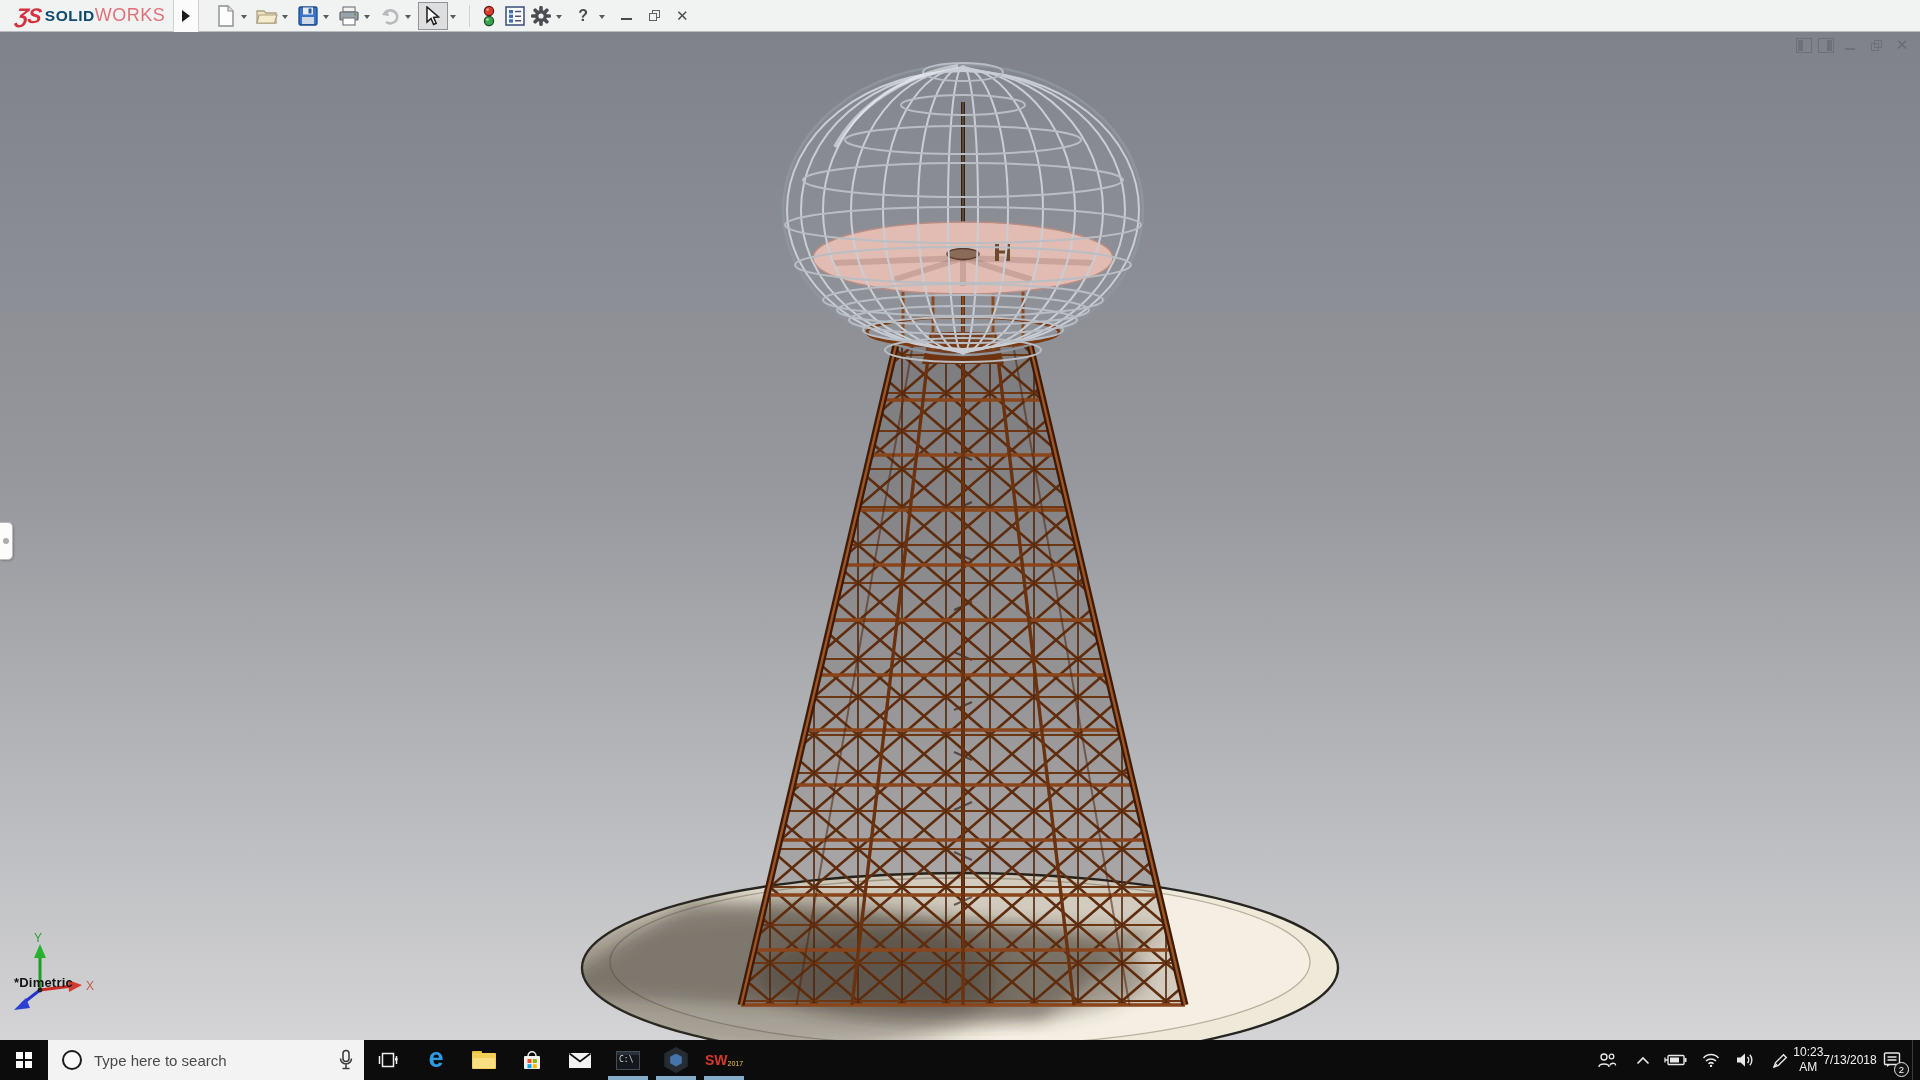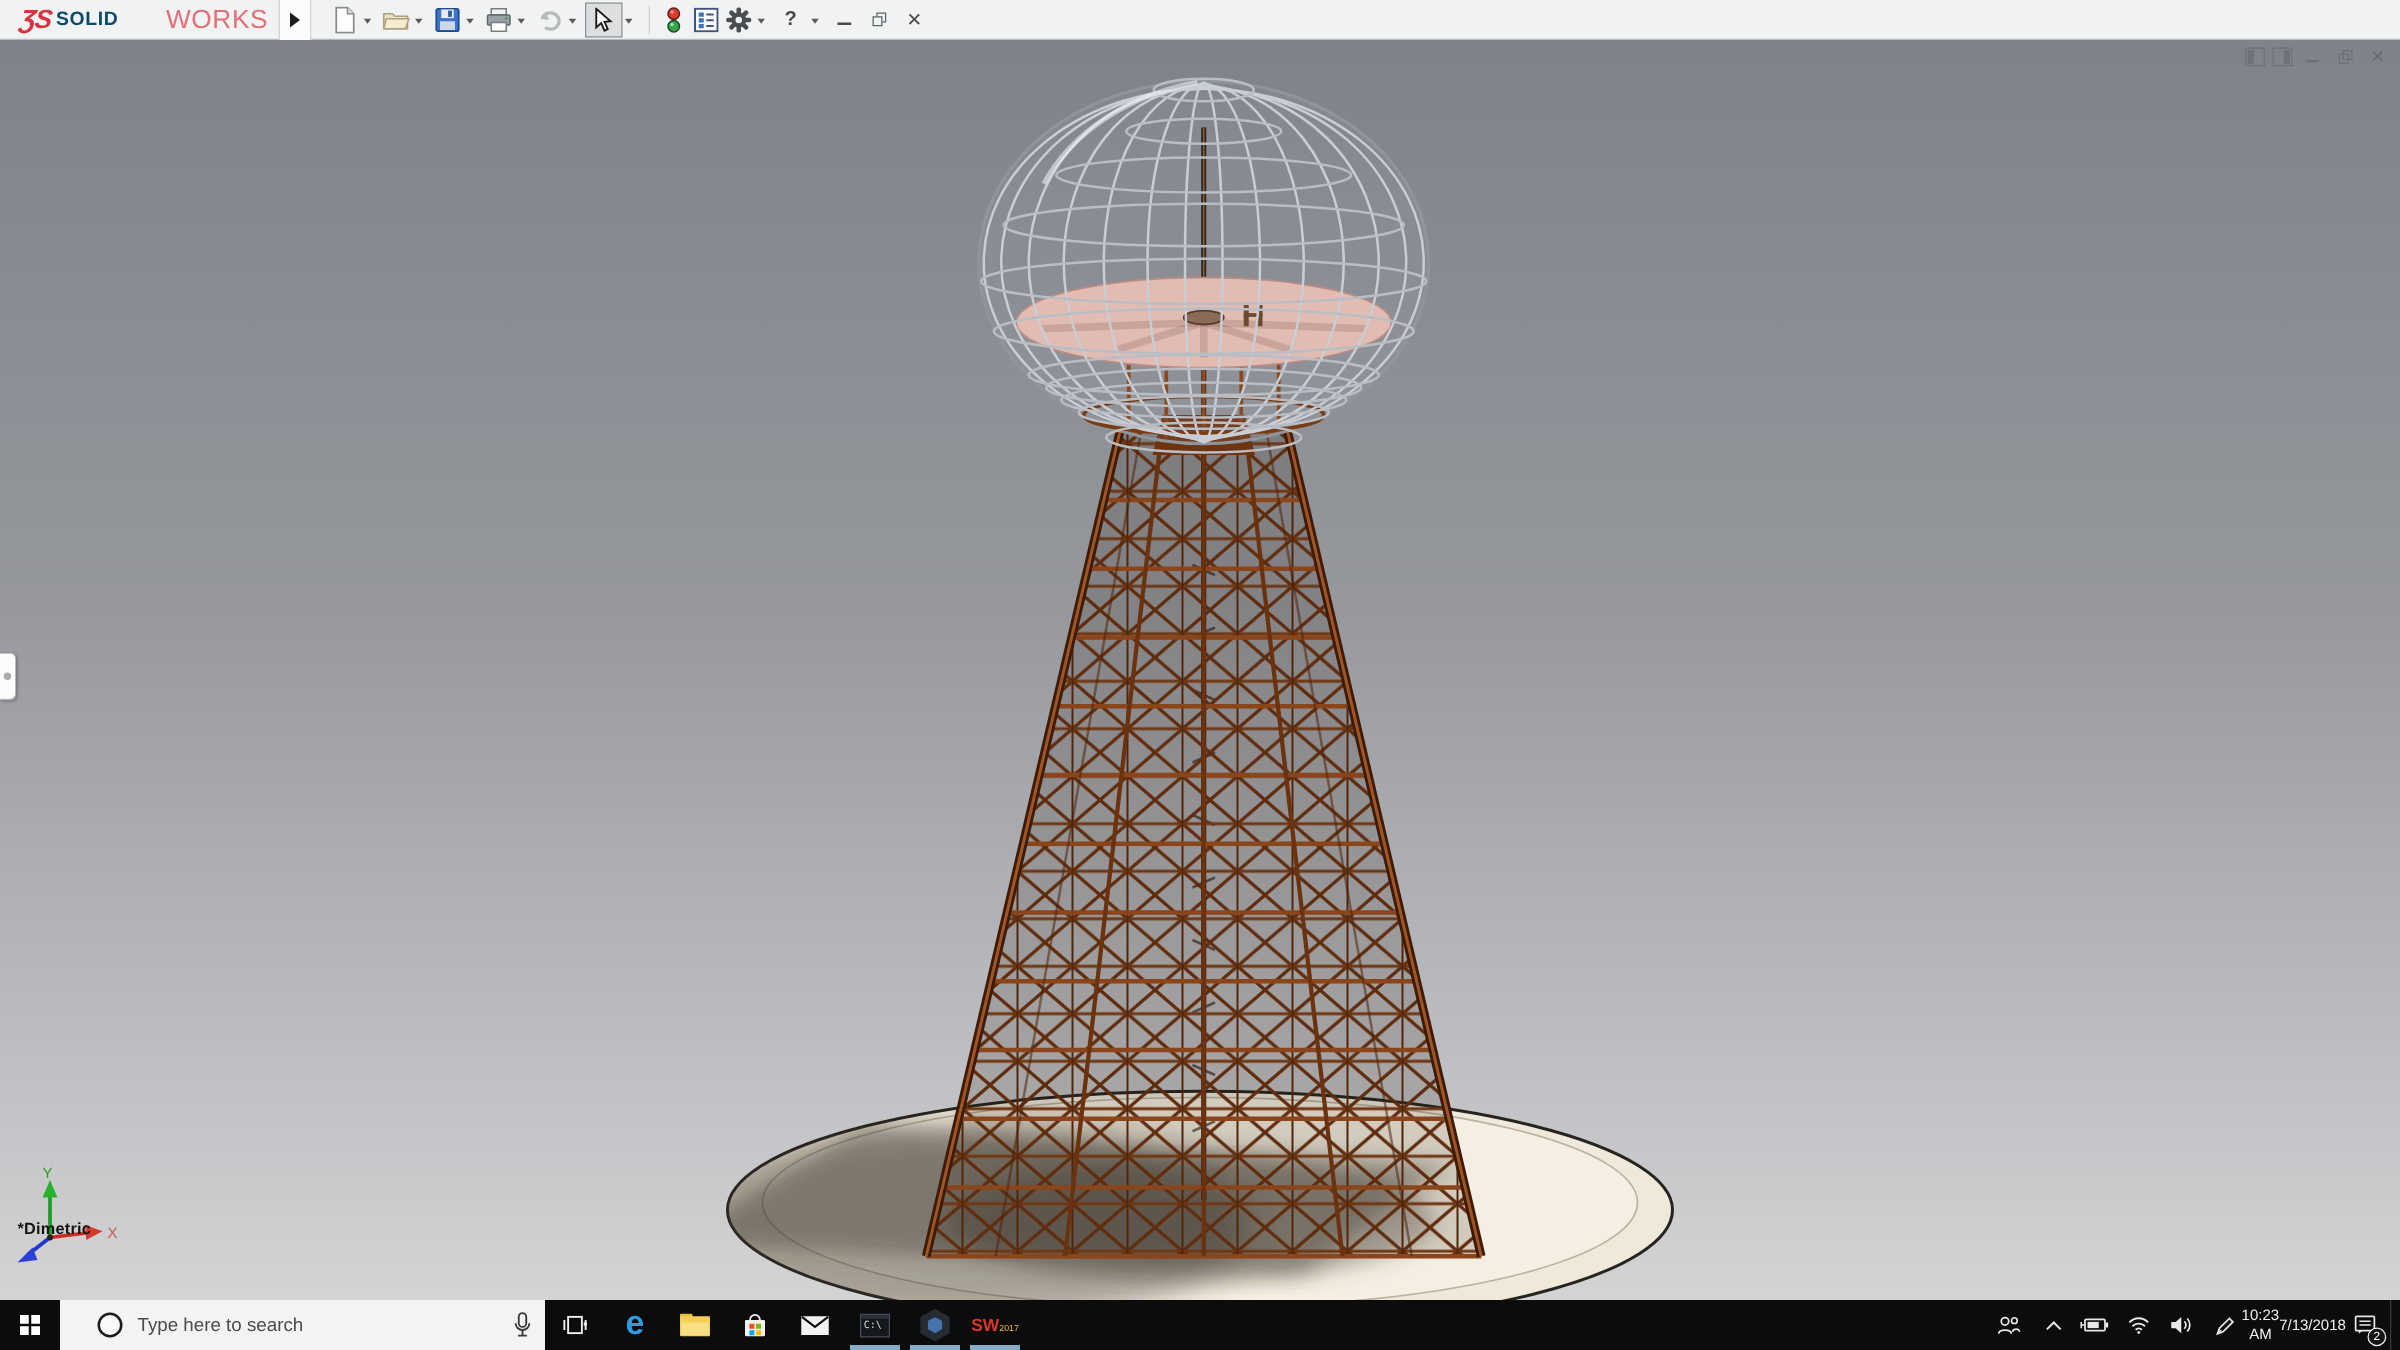--- a/index.html
+++ b/index.html
@@ -9,21 +9,21 @@
   
   .titlebar { position:absolute; top:0; left:0; width:1920px; height:32px;
     background:#f1f2f2; border-bottom:1px solid #b9bcbe;
     display:flex; align-items:center; }
   .tb-left { display:flex; align-items:center; height:100%; flex:0 0 auto; }
   .logo { display:flex; align-items:baseline; padding:0 8px 0 16px; height:100%;
     align-items:center; white-space:nowrap; }
   .logo .mark { color:#d6323f; font-size:21px; font-weight:700; font-style:italic;
     letter-spacing:-1px; margin-right:4px; transform:skewX(-8deg); }
   .logo .bold { color:#0c4a6e; font-size:15.5px; font-weight:800; letter-spacing:.5px;text-align:right; }
-  .logo .light { color:#e17079; font-size:21px; font-weight:400; letter-spacing:.5px;margin-left:38px; }
+  .logo .light { color:#e17079; font-size:18px; font-weight:400; letter-spacing:.5px; }
   .expander { width:26px; height:32px; border-left:1px solid #cfd0d1; border-right:1px solid #cfd0d1;
     display:flex; align-items:center; justify-content:center; background:#fbfbfb; cursor:pointer; }
   .expander .tri { width:0; height:0; border-top:6px solid transparent;
     border-bottom:6px solid transparent; border-left:8px solid #1b1b1b; }
   .toolbar { display:flex; align-items:center; height:100%; padding-left:14px; }
   .tb-icon { width:26px; height:26px; display:flex; align-items:center;
     justify-content:center; cursor:pointer; }
   .caret { width:0; height:0; border-left:3.5px solid transparent;
     border-right:3.5px solid transparent; border-top:4px solid #5a5a5a;
     margin:2px 7px 0 2px; cursor:pointer; }
@@ -64,22 +64,22 @@
     font-weight:700; color:#141414; letter-spacing:.2px; }
 
   
   .taskbar { position:absolute; left:0; bottom:0; width:1920px; height:40px;
     background:#0c0c0c; display:flex; align-items:stretch; }
   .start { width:48px; display:flex; align-items:center; justify-content:center;
     cursor:pointer; }
   .winlogo { display:grid; grid-template-columns:7.5px 7.5px; grid-template-rows:7.5px 7.5px;
     gap:1.5px; }
   .winlogo i { background:#fff; display:block; }
-  .searchbox { width:388px; background:#f3f3f3; display:flex; align-items:center;
-    padding:0 10px 0 24px; cursor:text; }
+  .searchbox { width:316px; background:#f3f3f3; display:flex; align-items:center;
+    padding:0 10px 0 8px; cursor:text; }
   .cortana { width:20px; height:20px; border:2.6px solid #1c1c1c; border-radius:50%;
     background:#f9f9f9; flex:0 0 auto; margin:0 12px 0 6px; }
   .searchbox input { flex:1 1 auto; border:none; outline:none; background:transparent;
     font-size:15px; color:#3c3c3c; font-family:"Liberation Sans",sans-serif; }
   .searchbox input::placeholder { color:#4a4a4a; opacity:1; }
   .tb-slot { width:48px; position:relative; display:flex; align-items:center;
     justify-content:center; cursor:pointer; }
   .runline { position:absolute; bottom:0; left:4px; right:4px; height:4px;
     background:#85adc9; }
   .edge-e { color:#2e9ce4; font-size:27px; font-weight:700; line-height:1;

